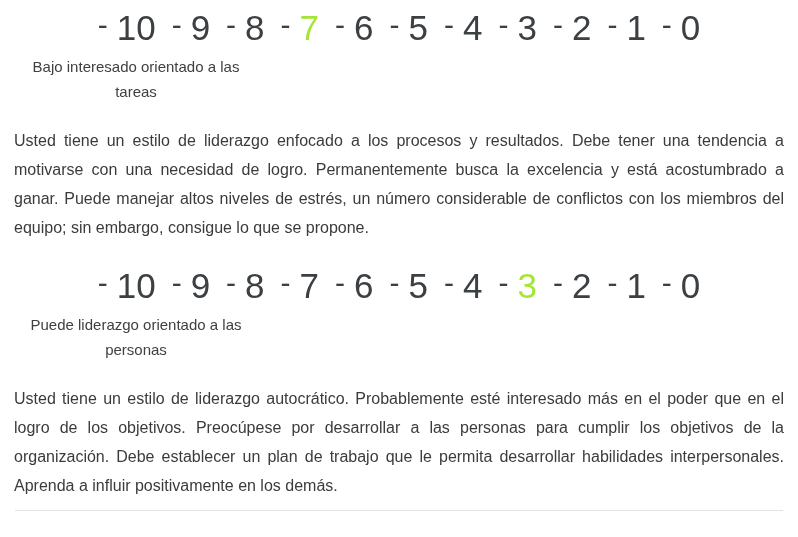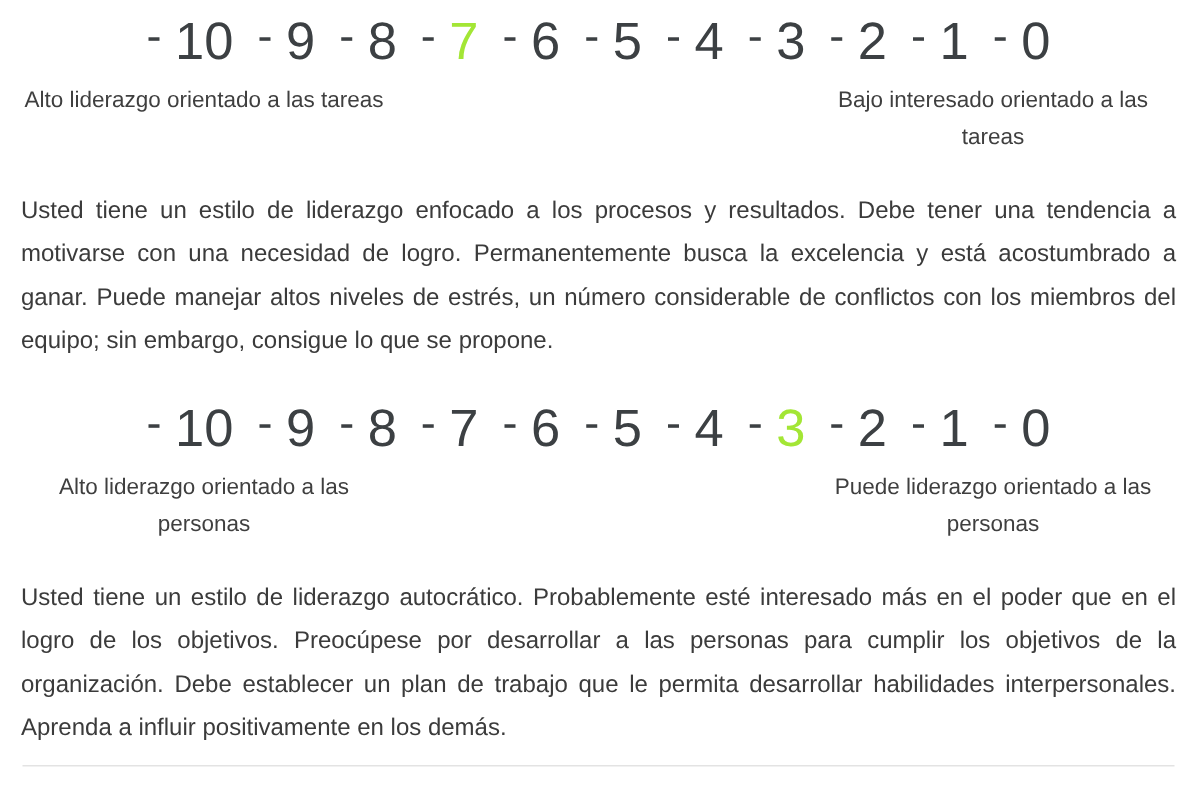--- a/index.html
+++ b/index.html
@@ -121,21 +121,20 @@
         <span class="scale-item">
           <span class="dash">-</span>
           <span class="num">1</span>
         </span>
         <span class="scale-item">
           <span class="dash">-</span>
           <span class="num">0</span>
         </span>
       </div>
     <div class="scale-labels">
-      <div class="scale-label">Alto liderazgo orientado a las tareas</div>
       <div class="scale-label">Bajo interesado orientado a las tareas</div>
     </div>
     <p class="desc">Usted tiene un estilo de liderazgo enfocado a los procesos y resultados. Debe tener una tendencia a motivarse con una necesidad de logro. Permanentemente busca la excelencia y está acostumbrado a ganar. Puede manejar altos niveles de estrés, un número considerable de conflictos con los miembros del equipo; sin embargo, consigue lo que se propone.</p>
   </section>
 
   <section class="section">
     <div class="scale-row">
         <span class="scale-item">
           <span class="dash">-</span>
           <span class="num">10</span>
@@ -175,21 +174,20 @@
         <span class="scale-item">
           <span class="dash">-</span>
           <span class="num">1</span>
         </span>
         <span class="scale-item">
           <span class="dash">-</span>
           <span class="num">0</span>
         </span>
       </div>
     <div class="scale-labels">
-      <div class="scale-label">Alto liderazgo orientado a las personas</div>
       <div class="scale-label">Puede liderazgo orientado a las personas</div>
     </div>
     <p class="desc">Usted tiene un estilo de liderazgo autocrático. Probablemente esté interesado más en el poder que en el logro de los objetivos. Preocúpese por desarrollar a las personas para cumplir los objetivos de la organización. Debe establecer un plan de trabajo que le permita desarrollar habilidades interpersonales. Aprenda a influir positivamente en los demás.</p>
   </section>
 
   <hr class="divider">
 
 </div>
 
 </body></html>

